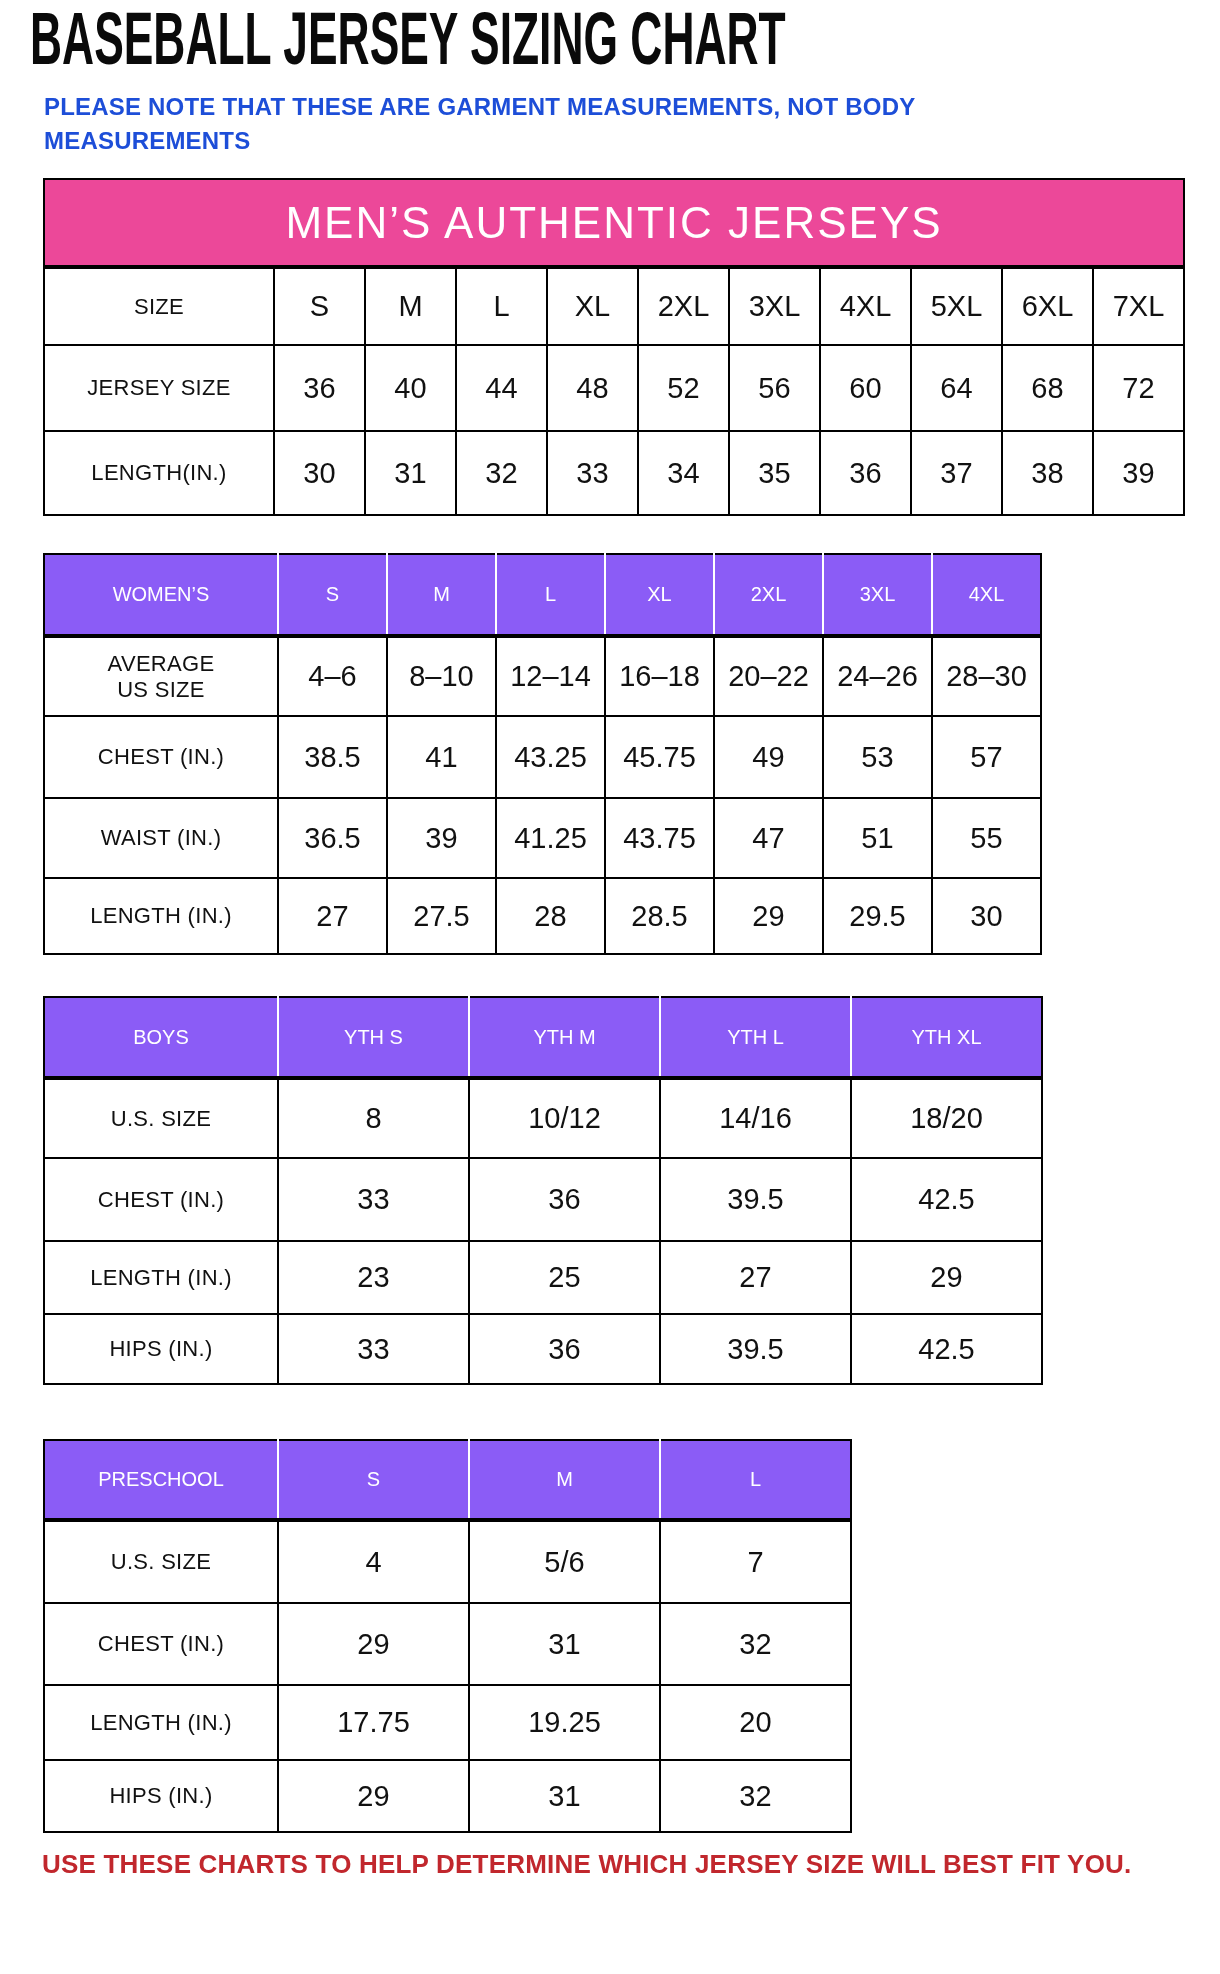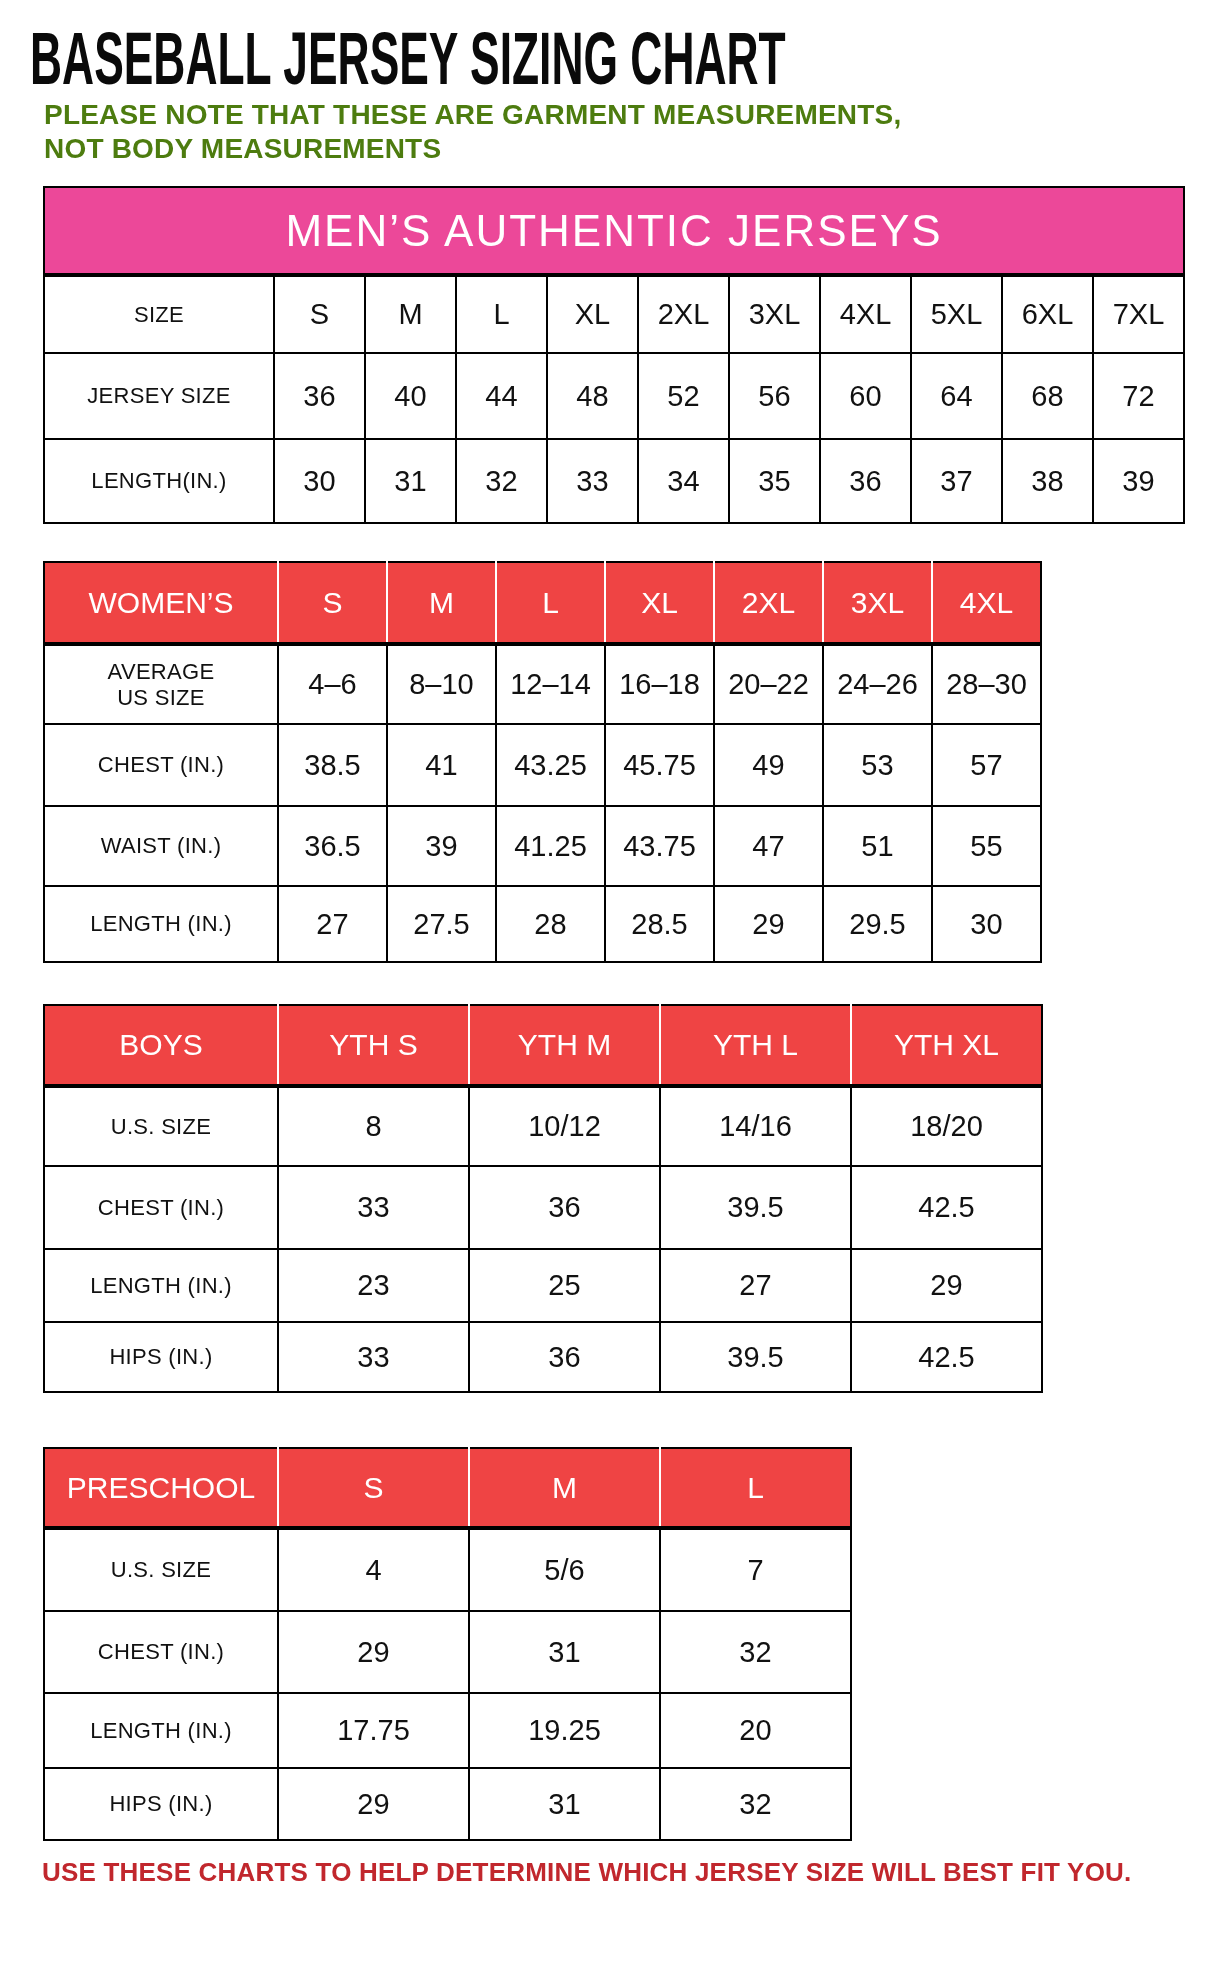--- a/index.html
+++ b/index.html
@@ -1,44 +1,44 @@
 <!DOCTYPE html>
 <html><head>
 <meta charset="utf-8">
 <style>
   html,body { margin:0; padding:0; background:#fff; }
   body {
     width:1220px;
     font-family:"Liberation Sans", sans-serif;
     color:#111;
   }
-  .page { padding-top:20px; }
+  .page { }
 
   
   h1.title {
     margin:0 0 0 30px;
     font-size:74px;
     line-height:78px;
     font-weight:700;
     letter-spacing:0px;
     white-space:nowrap;
     color:#0a0a0a;
     transform:scaleX(0.60);
     transform-origin:left center;
   }
 
   
   .note {
-    margin:0 0 0 44px;
+    margin:12px 0 0 44px;
     max-width:900px;
-    font-size:28px;
+    font-size:24px;
     line-height:34px;
     font-weight:700;
     letter-spacing:0.2px;
-    color:#4d7c0f;
+    color:#1d4ed8;
   }
   .footer {
     margin:16px 0 22px 42px;
     font-size:26px;
     font-weight:700;
     letter-spacing:0.2px;
     white-space:nowrap;
     color:#c1272d;
   }
 
@@ -58,23 +58,23 @@
     color:#111;
     overflow:hidden;
   }
   .tbl .row-label {
     white-space:pre-line;
     font-size:22px;
     letter-spacing:0.3px;
   }
   
   .hdr td {
-    background:#ef4444;
+    background:#8b5cf6;
     color:#fff;
-    font-size:30px;
+    font-size:20px;
     border-left:2px solid #fff;
     border-right:2px solid #fff;
     border-top:2px solid #000;
     border-bottom:4px solid #000;
   }
   .hdr td:first-child { border-left-color:#000; }
   .hdr td:last-child  { border-right-color:#000; }
   
   .banner td {
     background:#ec4899;

